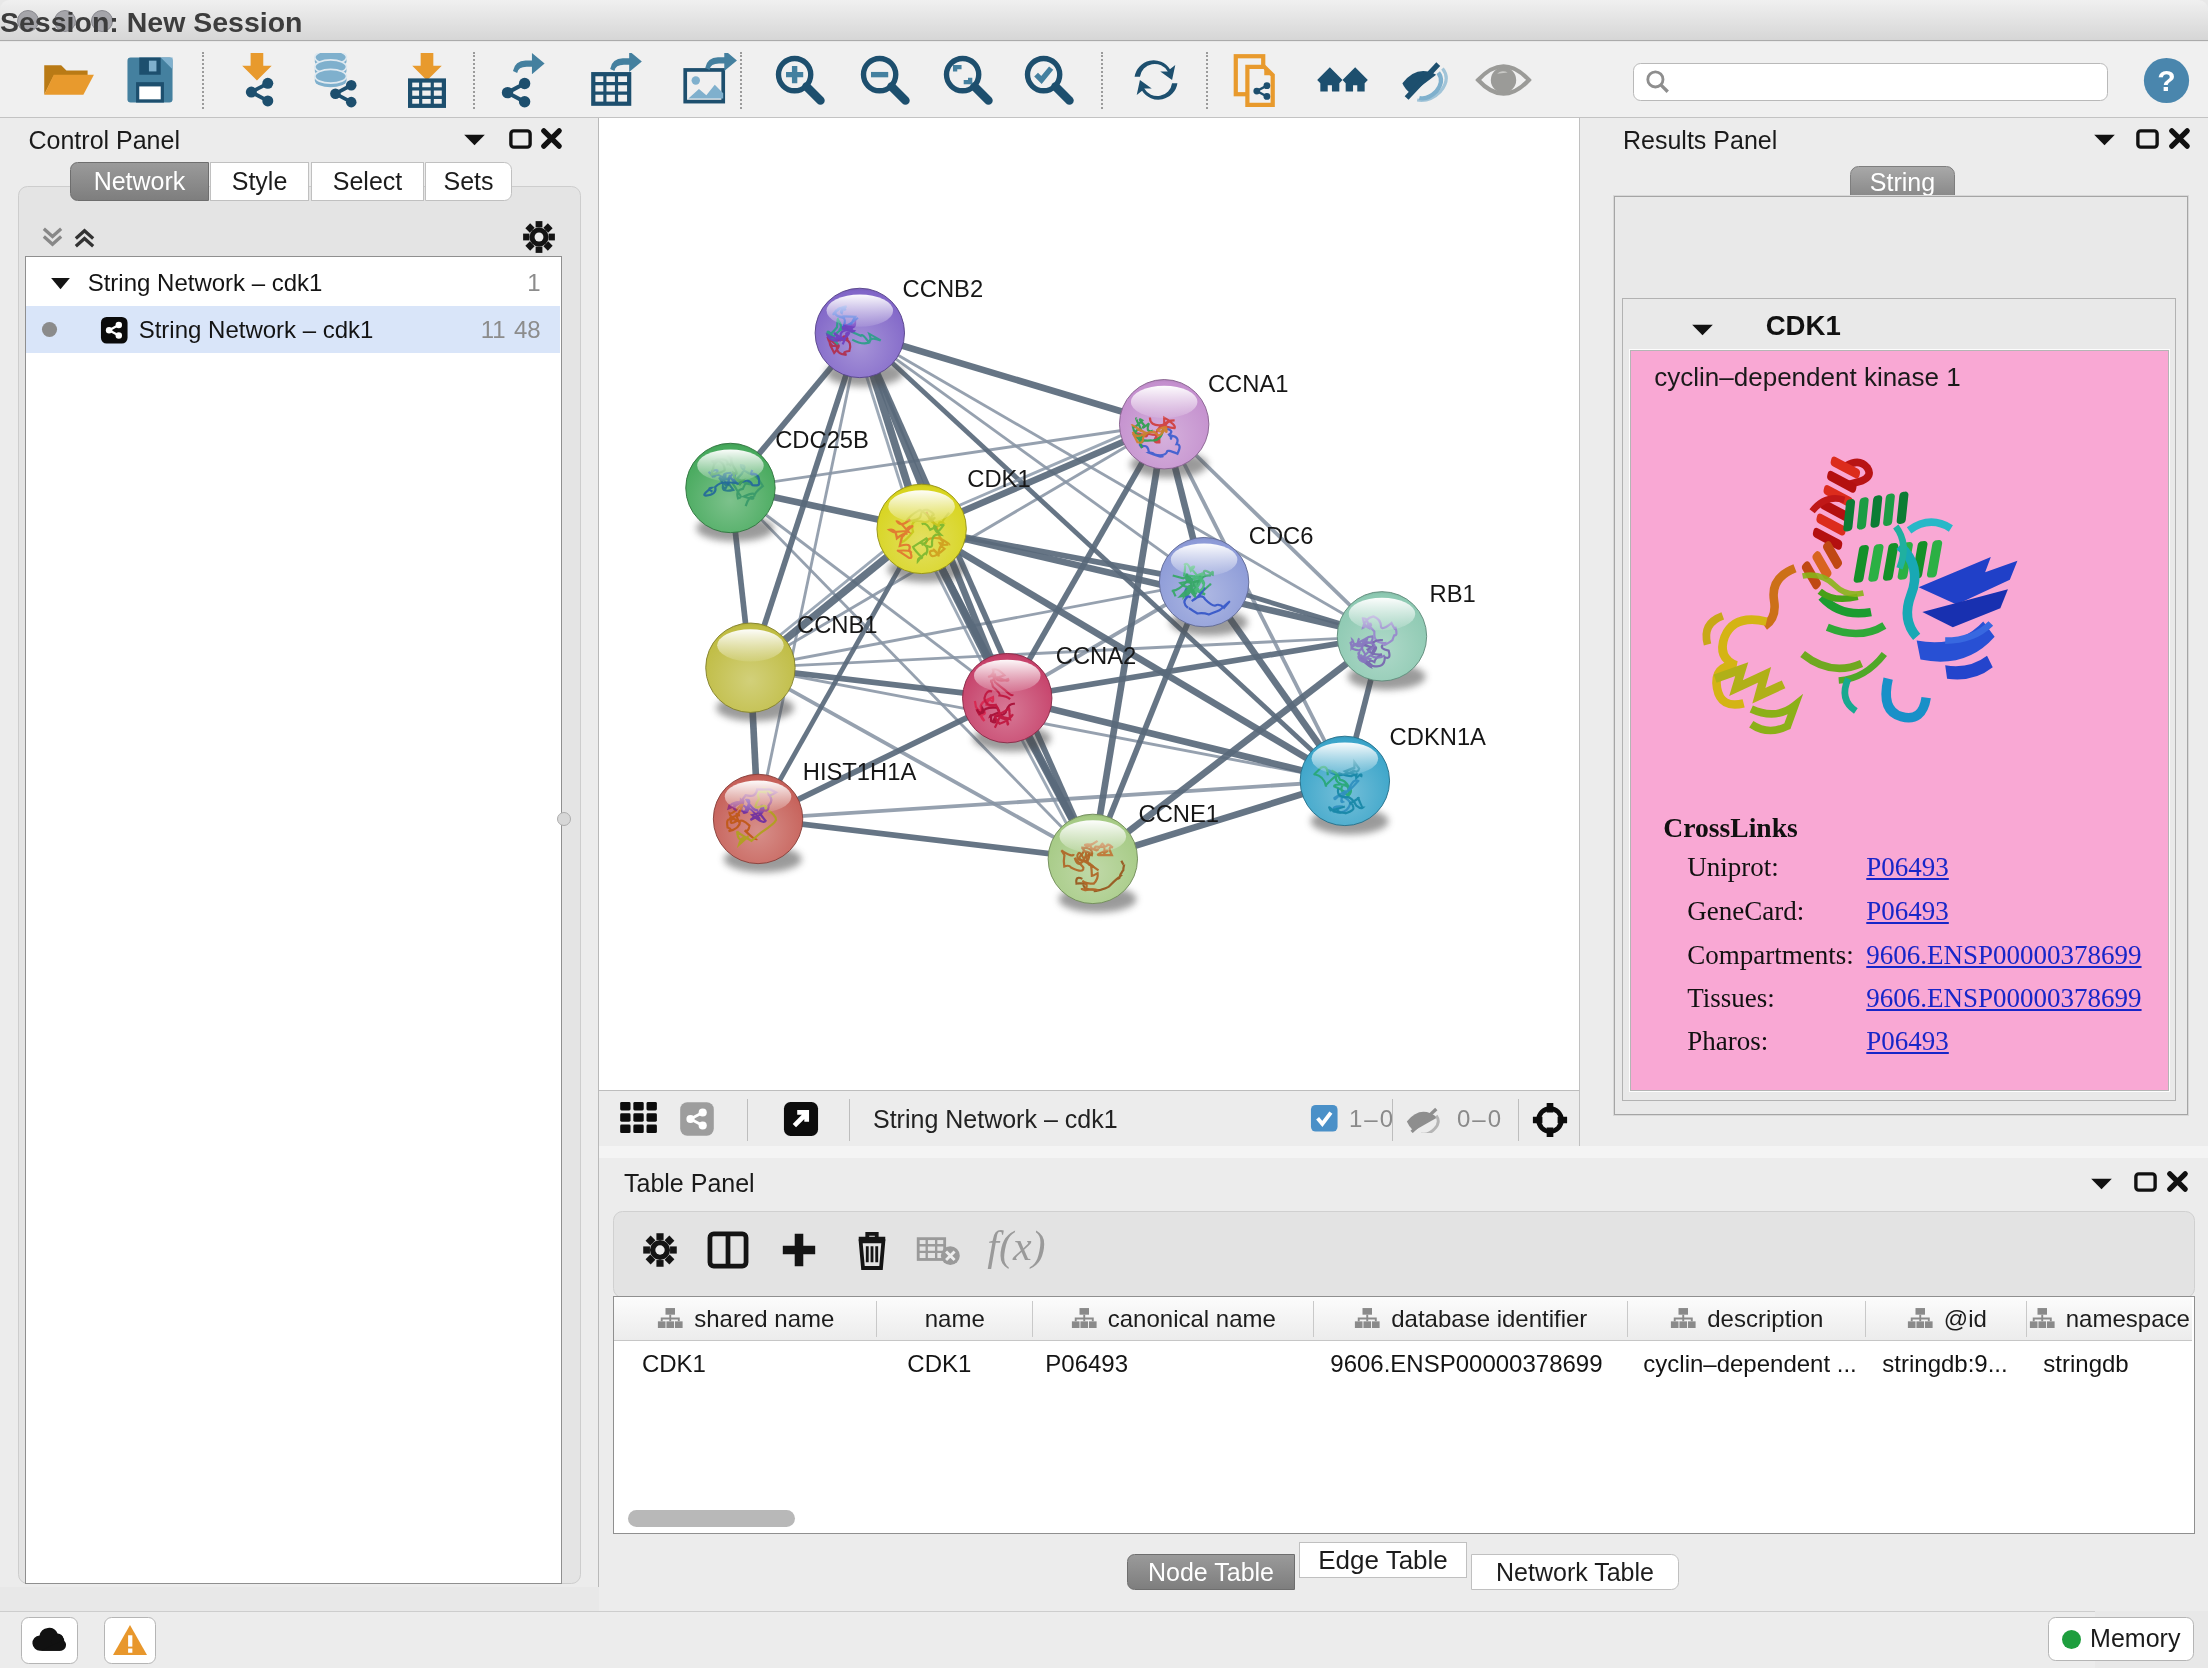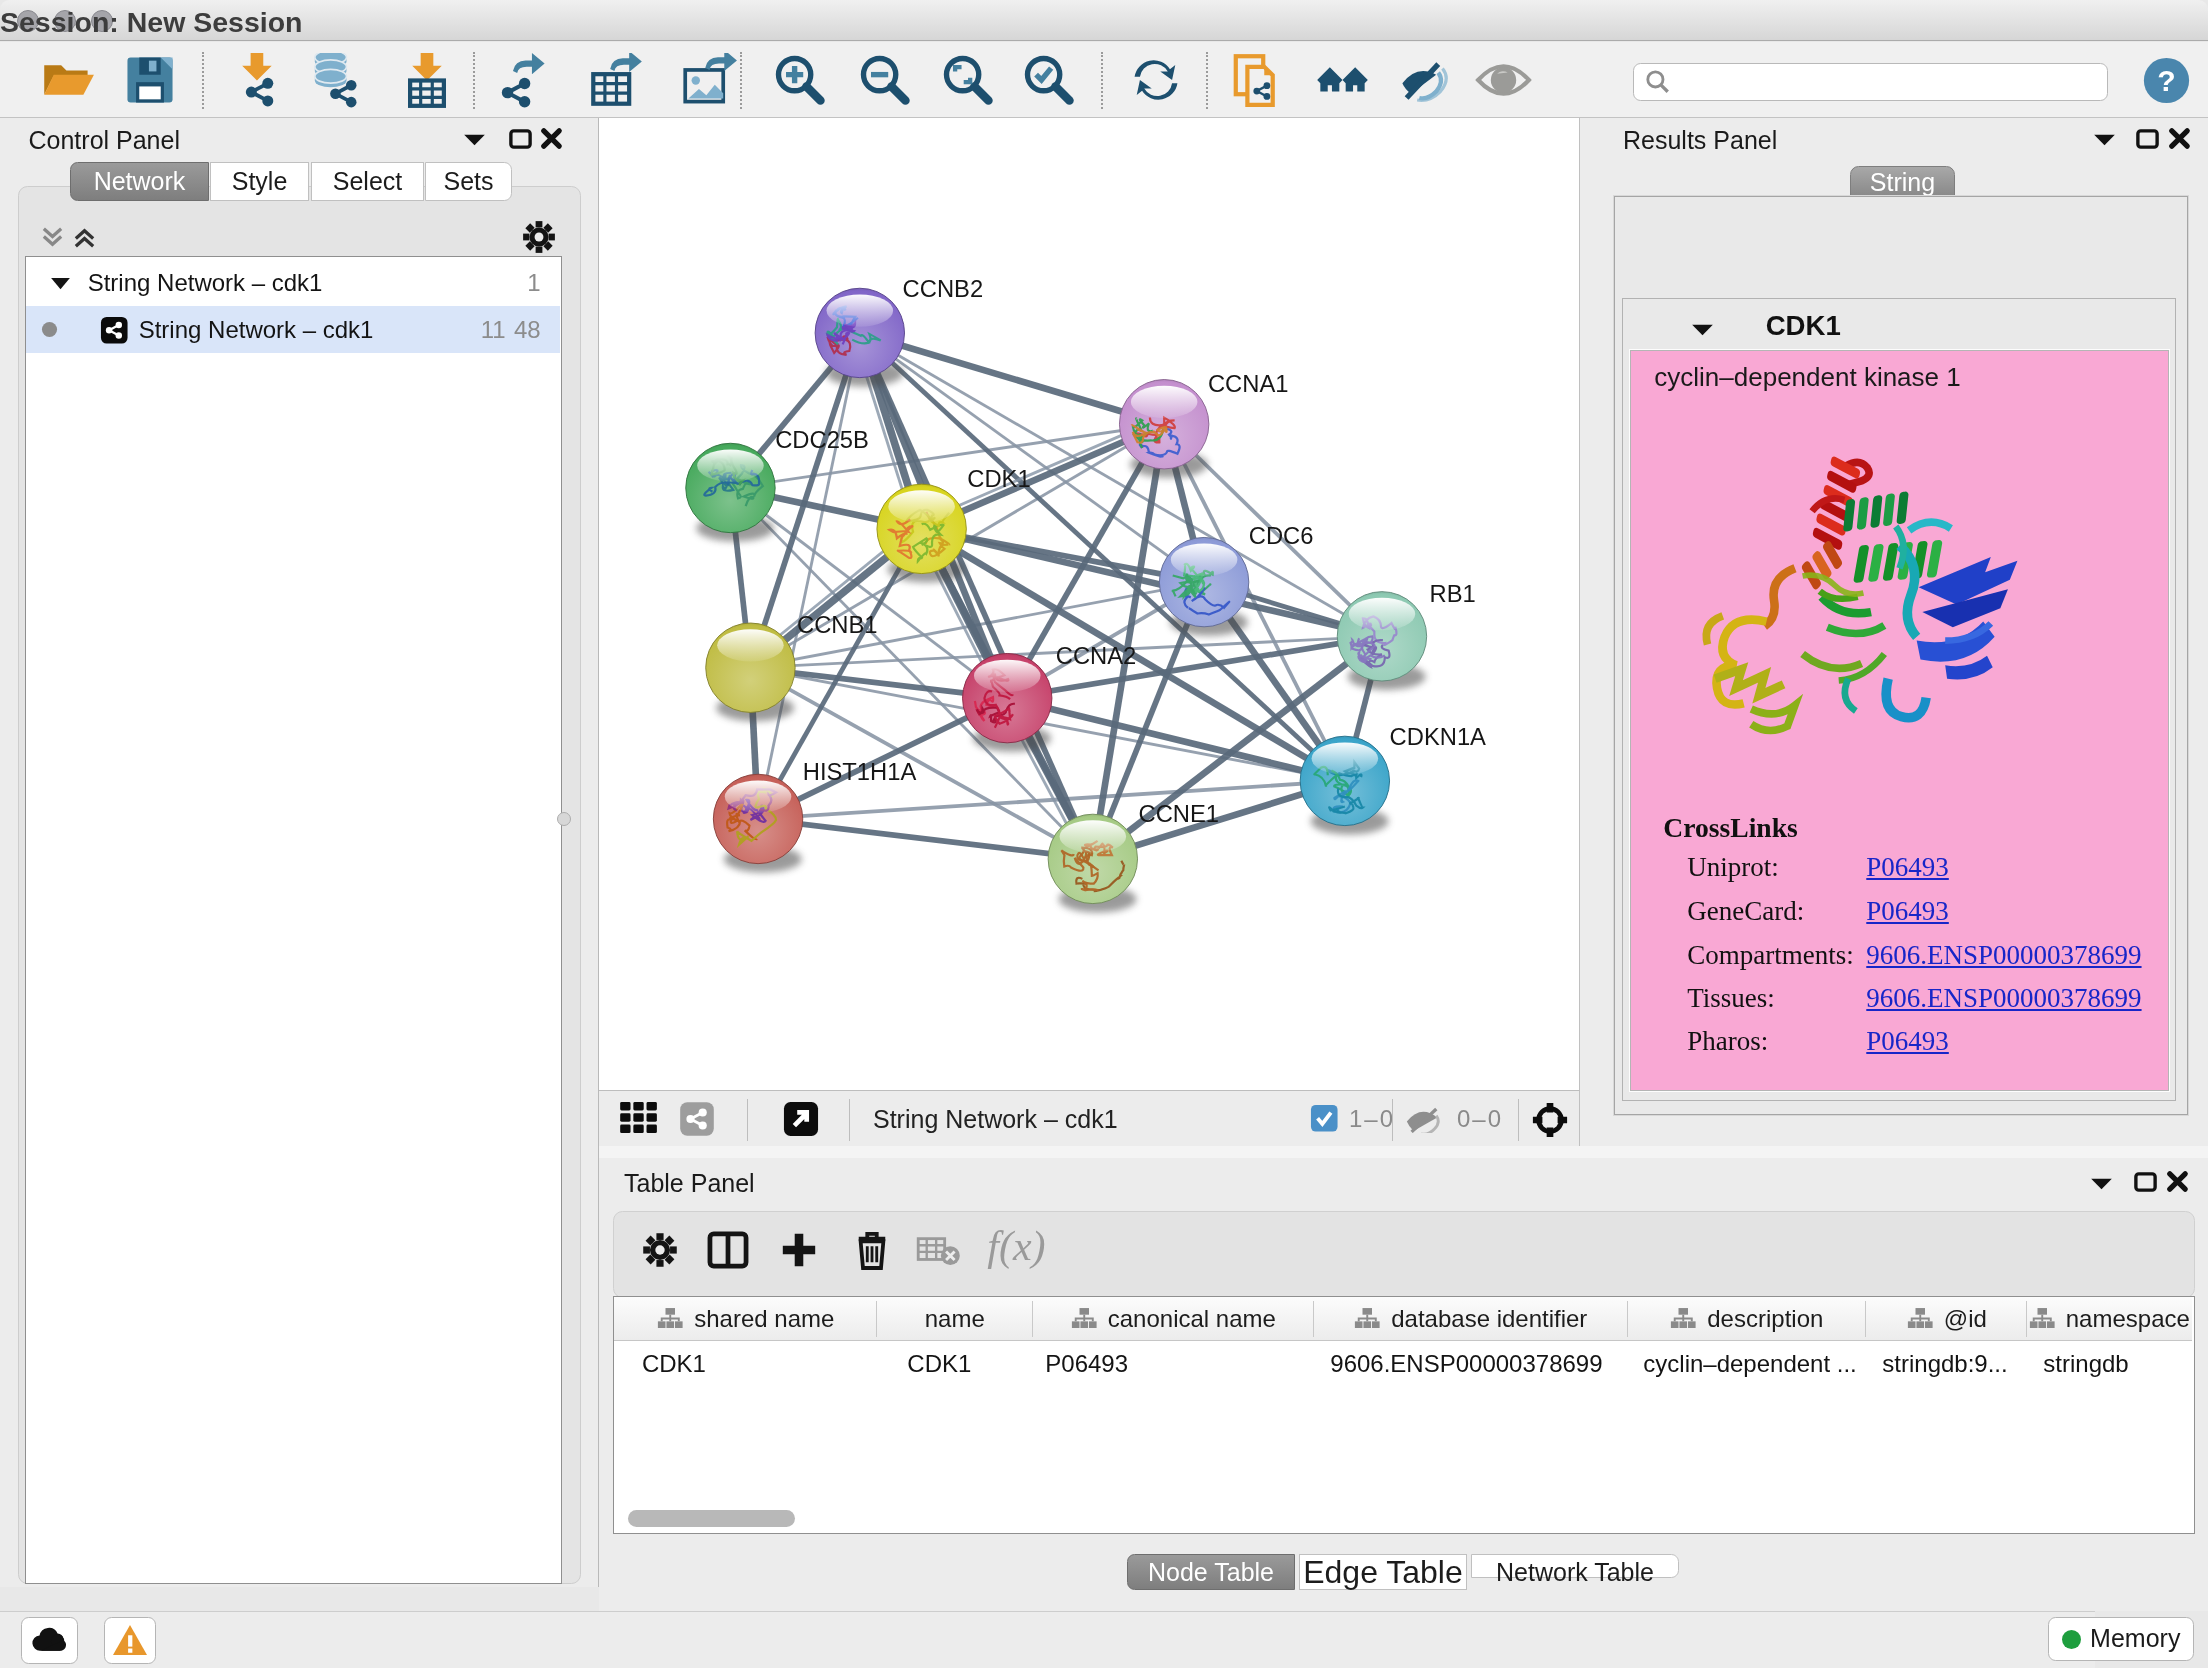--- a/index.html
+++ b/index.html
@@ -737,22 +737,22 @@
       <div class="rcell" style="left:27.6px;top:53px">CDK1</div>
       <div class="rcell" style="left:293px;top:53px">CDK1</div>
       <div class="rcell" style="left:431px;top:53px">P06493</div>
       <div class="rcell" style="left:716px;top:53px">9606.ENSP00000378699</div>
       <div class="rcell" style="left:1029px;top:53px">cyclin–dependent ...</div>
       <div class="rcell" style="left:1268px;top:53px">stringdb:9...</div>
       <div class="rcell" style="left:1429px;top:53px">stringdb</div>
       <div class="abs" style="left:13.3px;top:213px;width:167px;height:17px;background:#b8b8b8;border-radius:8.6px"></div>
     </div>
     <div class="abs" style="left:528px;top:396px;width:168px;height:36px;background:linear-gradient(#9a9a9a,#7e7e7e);border:1px solid #6e6e6e;border-radius:7.6px 0 0 7.6px;color:#fff;font-size:25px;text-align:center;line-height:35px">Node Table</div>
-    <div class="abs" style="left:700px;top:396px;width:168px;height:36px;background:#fff;border:1px solid #c0c0c0;text-align:center;font-size:32px;line-height:35px;color:#1c1c1c">Edge Table</div>
-    <div class="abs" style="left:872px;top:396px;width:208px;height:24px;background:#fff;border:1px solid #c0c0c0;border-radius:0 7.6px 7.6px 0;text-align:center;font-size:25px;line-height:35px;color:#1c1c1c">Network Table</div>
+    <div class="abs" style="left:700px;top:384px;width:168px;height:36px;background:#fff;border:1px solid #c0c0c0;text-align:center;font-size:26px;line-height:35px;color:#1c1c1c">Edge Table</div>
+    <div class="abs" style="left:872px;top:396px;width:208px;height:36px;background:#fff;border:1px solid #c0c0c0;border-radius:0 7.6px 7.6px 0;text-align:center;font-size:25px;line-height:35px;color:#1c1c1c">Network Table</div>
   </div>
 <div id="statusbar" class="abs">
     <div class="btn" style="left:21px;top:4.8px;width:57px;height:47px"><svg width="38" height="28.5" viewBox="0 0 40 30" style="margin-top:8.6px">
         <path d="M10 26 a8 8 0 0 1 -1 -16 a10 10 0 0 1 19 -2 a7 7 0 0 1 3 13 l0 5 z" fill="#111"></path>
         <circle cx="28" cy="16" r="7" fill="#111"></circle>
         <path d="M10 26 h22 a6 6 0 0 0 2 -11" fill="#111"></path>
       </svg></div>
     <div class="btn" style="left:104px;top:4.8px;width:52px;height:47px"><svg width="38" height="34" viewBox="0 0 40 36" style="margin-top:5.7px">
         <path d="M20 2 L38 34 H2 Z" fill="#e8972c"></path>
         <rect x="18" y="13" width="4.5" height="12" fill="#fff"></rect>

